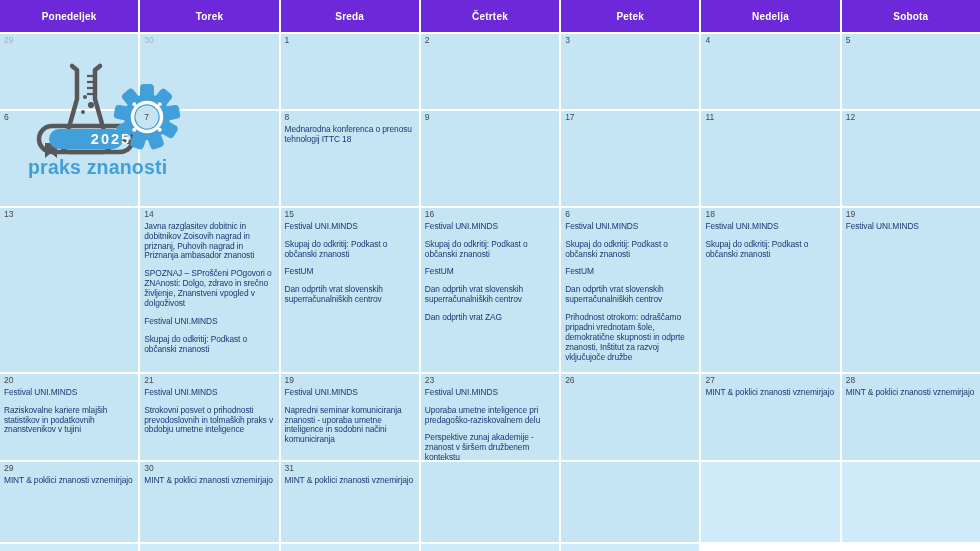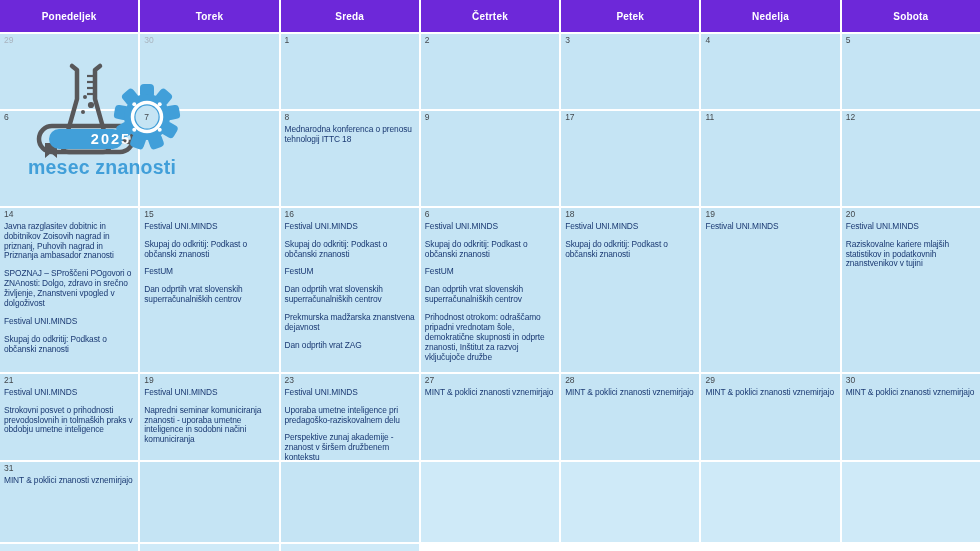--- a/index.html
+++ b/index.html
@@ -94,21 +94,21 @@
         </g>
         <circle cx="134.7" cy="49.3" r="2" fill="#ffffff"></circle>
         <circle cx="109.3" cy="49.3" r="2" fill="#ffffff"></circle>
         <circle cx="109.3" cy="74.7" r="2" fill="#ffffff"></circle>
         <circle cx="134.7" cy="74.7" r="2" fill="#ffffff"></circle>
         <circle cx="122" cy="62" r="14.5" fill="none" stroke="#ffffff" stroke-width="3.5"></circle>
         <circle cx="122" cy="62" r="11.5" fill="#c5e4f4"></circle>
       </g>
     </svg>
     <div class="logo-year">2025</div>
-    <div class="logo-title">mesec znanosti</div>
+    <div class="logo-title">praks znanosti</div>
   </div>
 
 <div class="day-head">Ponedeljek</div>
     <div class="day-head">Torek</div>
     <div class="day-head">Sreda</div>
     <div class="day-head">Četrtek</div>
     <div class="day-head">Petek</div>
     <div class="day-head">Nedelja</div>
     <div class="day-head">Sobota</div>
     <div class="cell">
@@ -148,40 +148,42 @@
     <div class="cell">
       <div class="date">17</div>
     </div>
     <div class="cell">
       <div class="date">11</div>
     </div>
     <div class="cell">
       <div class="date">12</div>
     </div>
     <div class="cell">
+      <div class="date">13</div>
+    </div>
+    <div class="cell">
       <div class="date">14</div>
     <div class="event">Javna razglasitev dobitnic in dobitnikov Zoisovih nagrad in priznanj, Puhovih nagrad in Priznanja ambasador znanosti</div>
       <div class="event">SPOZNAJ – SProščeni POgovori o ZNAnosti: Dolgo, zdravo in srečno življenje, Znanstveni vpogled v dolgoživost</div>
       <div class="event">Festival UNI.MINDS</div>
       <div class="event">Skupaj do odkritij: Podkast o občanski znanosti</div>
     </div>
     <div class="cell">
       <div class="date">15</div>
     <div class="event">Festival UNI.MINDS</div>
       <div class="event">Skupaj do odkritij: Podkast o občanski znanosti</div>
       <div class="event">FestUM</div>
       <div class="event">Dan odprtih vrat slovenskih superračunalniških centrov</div>
     </div>
     <div class="cell">
       <div class="date">16</div>
     <div class="event">Festival UNI.MINDS</div>
       <div class="event">Skupaj do odkritij: Podkast o občanski znanosti</div>
       <div class="event">FestUM</div>
       <div class="event">Dan odprtih vrat slovenskih superračunalniških centrov</div>
-      <div class="event">Prekmurska madžarska znanstvena dejavnost</div>
       <div class="event">Dan odprtih vrat ZAG</div>
     </div>
     <div class="cell">
       <div class="date">6</div>
     <div class="event">Festival UNI.MINDS</div>
       <div class="event">Skupaj do odkritij: Podkast o občanski znanosti</div>
       <div class="event">FestUM</div>
       <div class="event">Dan odprtih vrat slovenskih superračunalniških centrov</div>
       <div class="event">Prihodnost otrokom: odraščamo pripadni vrednotam šole, demokratične skupnosti in odprte znanosti, Inštitut za razvoj vključujoče družbe</div>
     </div>
@@ -209,20 +211,23 @@
     <div class="event">Festival UNI.MINDS</div>
       <div class="event">Napredni seminar komuniciranja znanosti - uporaba umetne inteligence in sodobni načini komuniciranja</div>
     </div>
     <div class="cell">
       <div class="date">23</div>
     <div class="event">Festival UNI.MINDS</div>
       <div class="event">Uporaba umetne inteligence pri predagoško-raziskovalnem delu</div>
       <div class="event">Perspektive zunaj akademije - znanost v širšem družbenem kontekstu</div>
     </div>
     <div class="cell">
+      <div class="date">26</div>
+    </div>
+    <div class="cell">
       <div class="date">27</div>
     <div class="event">MINT &amp; poklici znanosti vznemirjajo</div>
     </div>
     <div class="cell">
       <div class="date">28</div>
     <div class="event">MINT &amp; poklici znanosti vznemirjajo</div>
     </div>
     <div class="cell">
       <div class="date">29</div>
     <div class="event">MINT &amp; poklici znanosti vznemirjajo</div>

